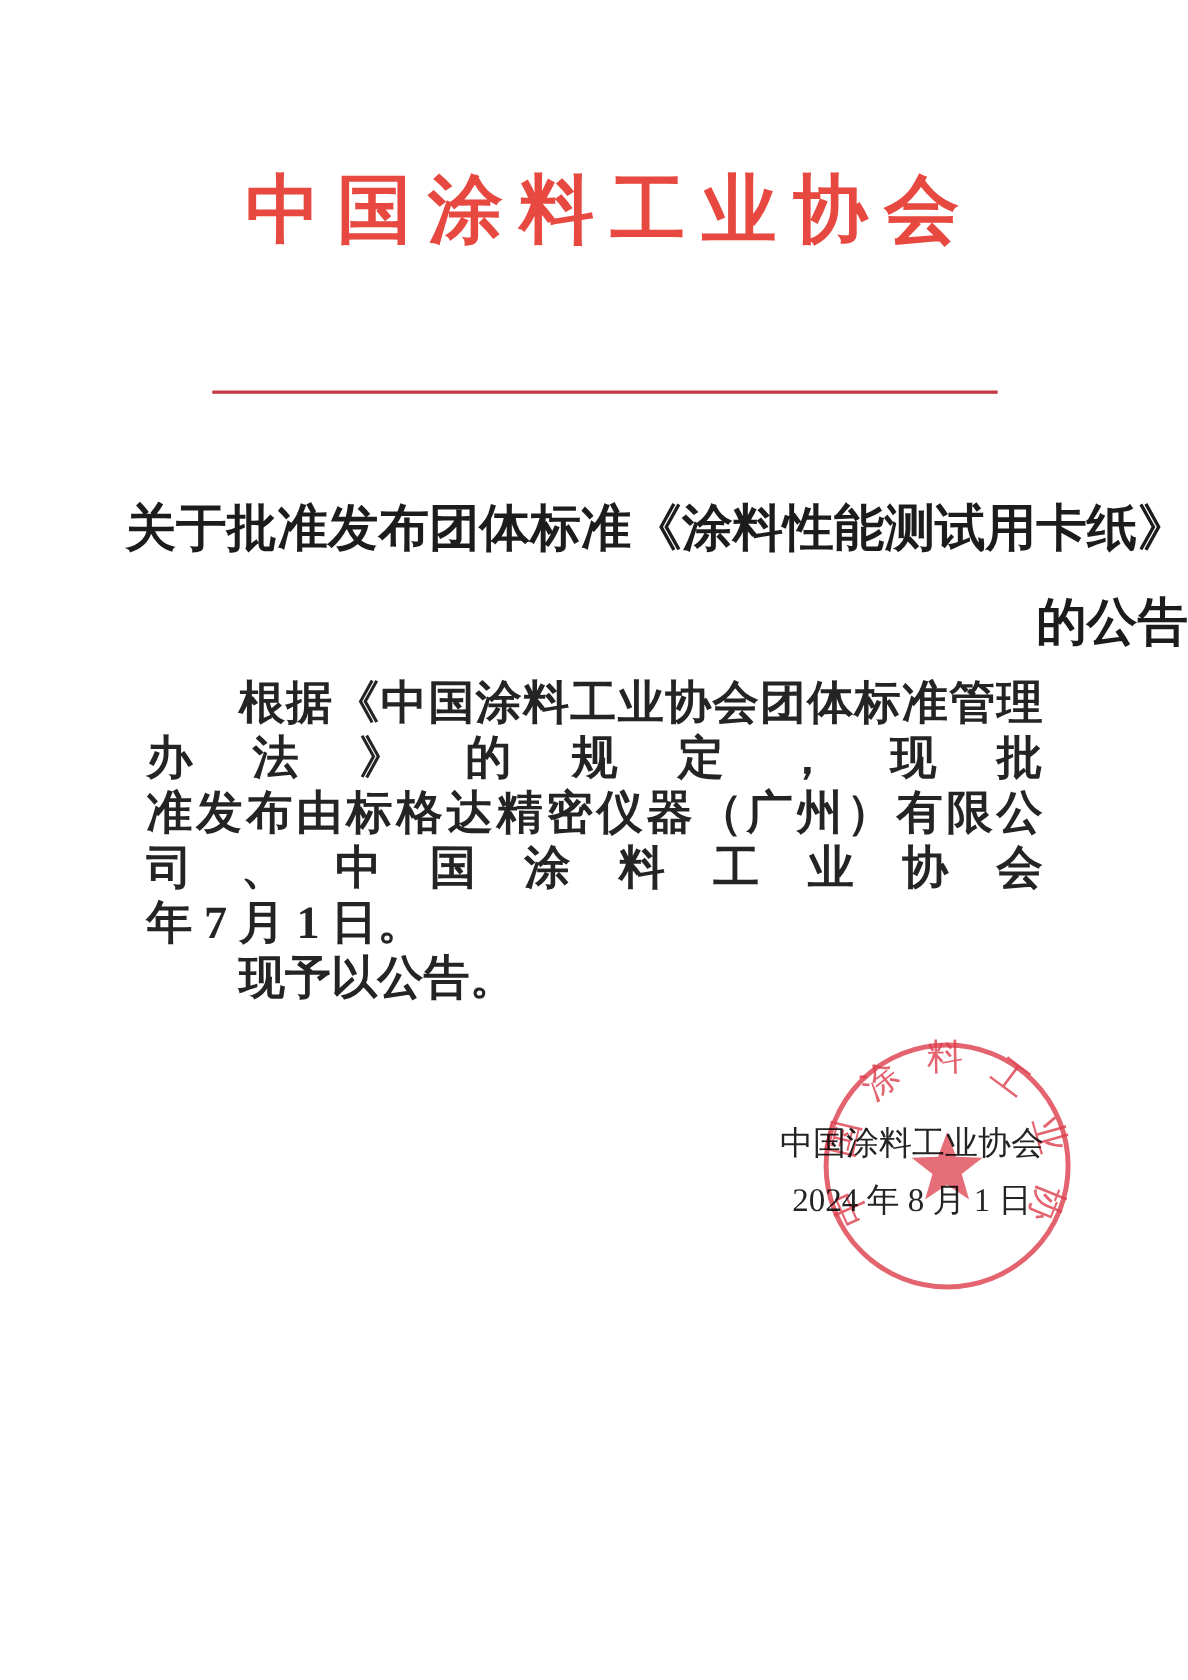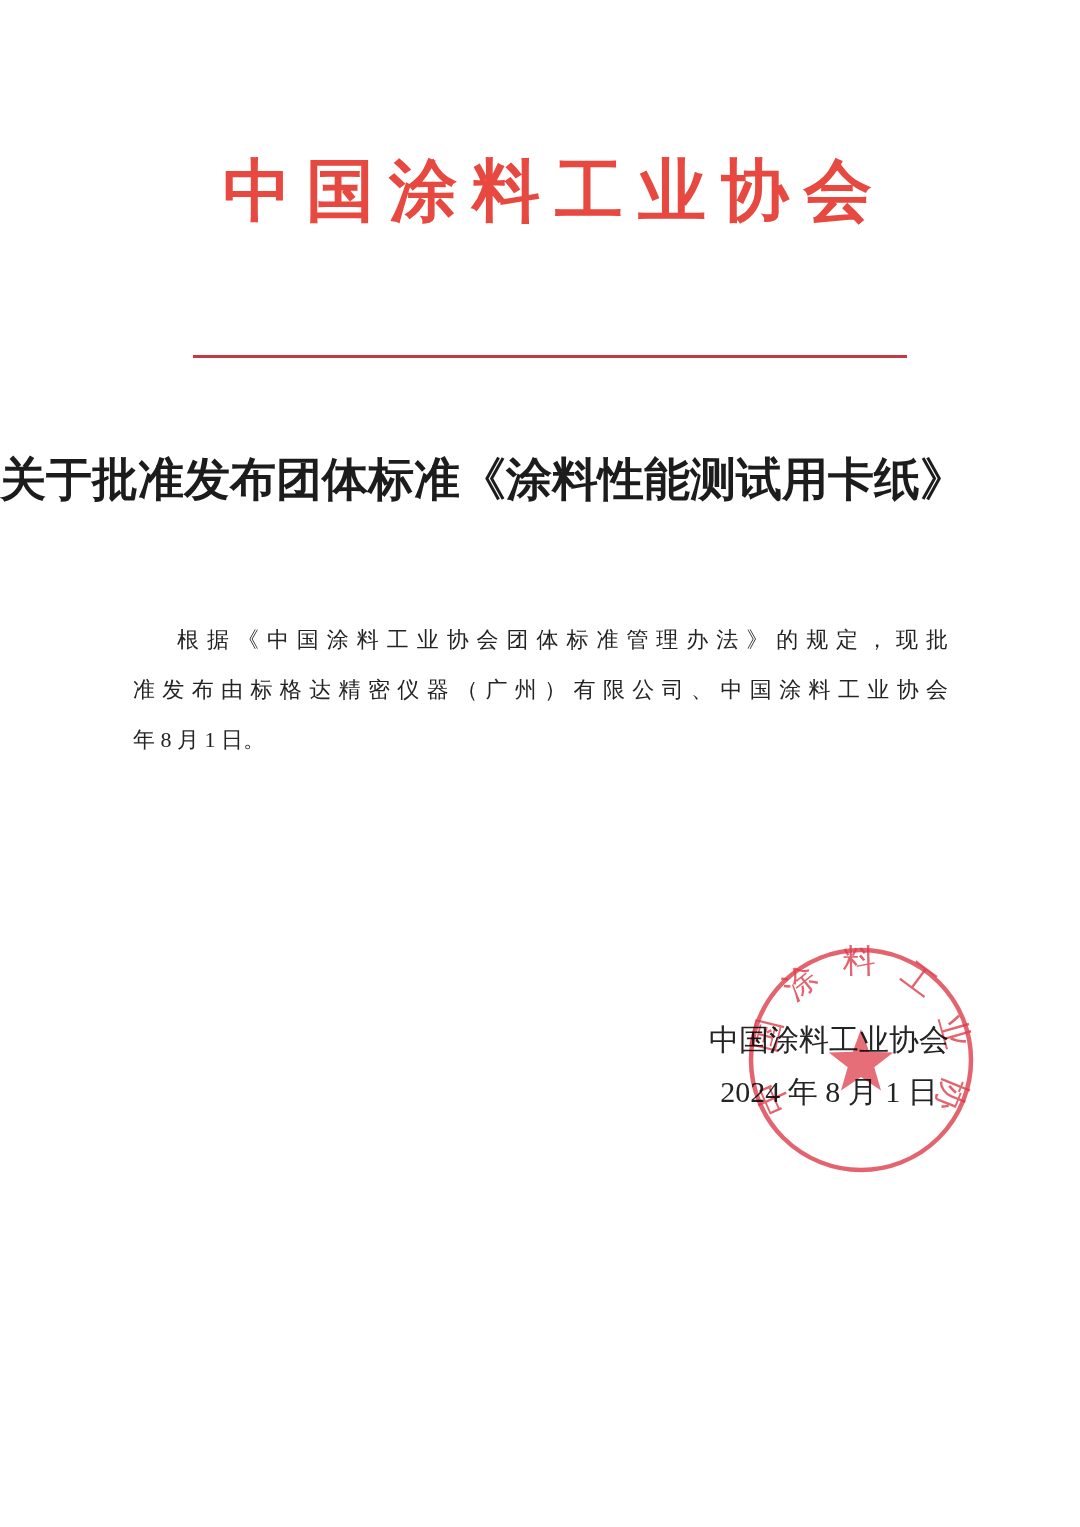--- a/index.html
+++ b/index.html
@@ -34,36 +34,37 @@
     left: 193px;
     width: 714px;
     height: 3px;
     background: #c23a45;
   }
   .doc-title {
     position: absolute;
     top: 437px;
     left: 0;
     width: 1080px;
-    text-align: left;
+    text-align: right;
     font-size: 46px;
     font-weight: bold;
     color: #1c1c1c;
     line-height: 86px;
     white-space: nowrap;
   }
   .body-text {
     position: absolute;
     top: 615px;
     left: 133px;
     width: 815px;
-    font-size: 22px;
+    font-size: 42px;
     line-height: 50px;
     color: #242424;
     text-align: justify;
+    font-weight: bold;
   }
   .body-line {
     text-align: justify;
   }
   .body-line.fill {
     text-align-last: justify;
   }
   .body-line.indent {
     text-indent: 2em;
   }
@@ -93,26 +94,28 @@
 <body>
 
 <div class="page">
 
   <div class="letterhead">中国涂料工业协会</div>
 
   <div class="divider"></div>
 
   <div class="doc-title">
     <div>关于批准发布团体标准《涂料性能测试用卡纸》</div>
+    <div>的公告</div>
   </div>
 
   <div class="body-text">
     <div class="body-line fill indent">根据《中国涂料工业协会团体标准管理办法》的规定，现批</div>
     <div class="body-line fill">准发布由标格达精密仪器（广州）有限公司、中国涂料工业协会</div>
-    <div class="body-line">年 8 月 1 日。</div>
+    <div class="body-line">年 7 月 1 日。</div>
+    <div class="body-line closing-line">现予以公告。</div>
   </div>
 
   <div class="signature">
     <div>中国涂料工业协会</div>
     <div>2024 年 8 月 1 日</div>
   </div>
 
   <svg class="seal" width="260" height="260" viewBox="0 0 260 260">
 
     <circle cx="130" cy="130" r="110" fill="none" stroke="#dc3d4b" stroke-width="4.5" opacity="0.8"></circle>

